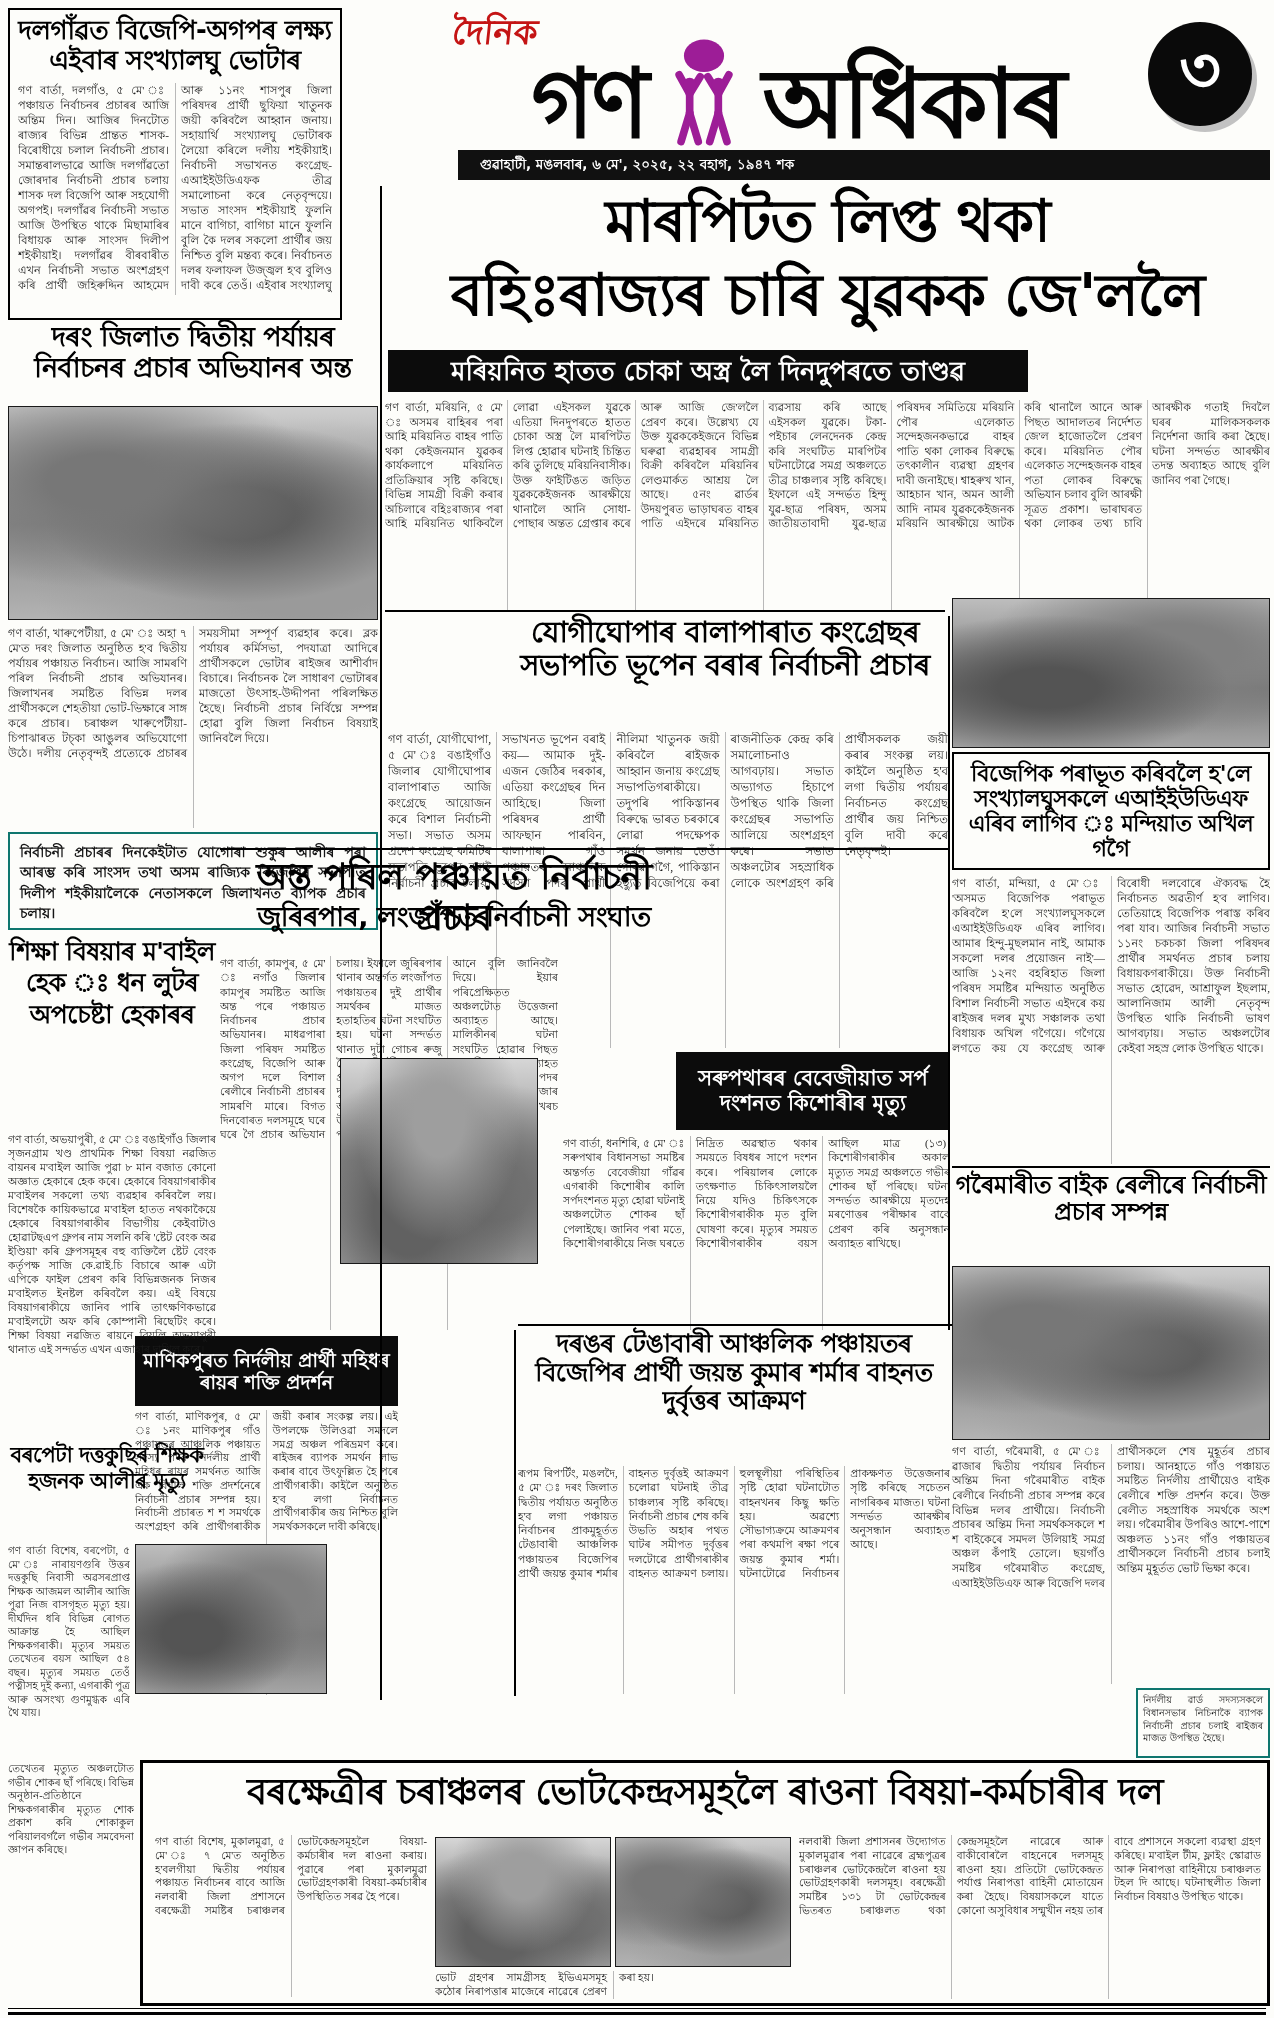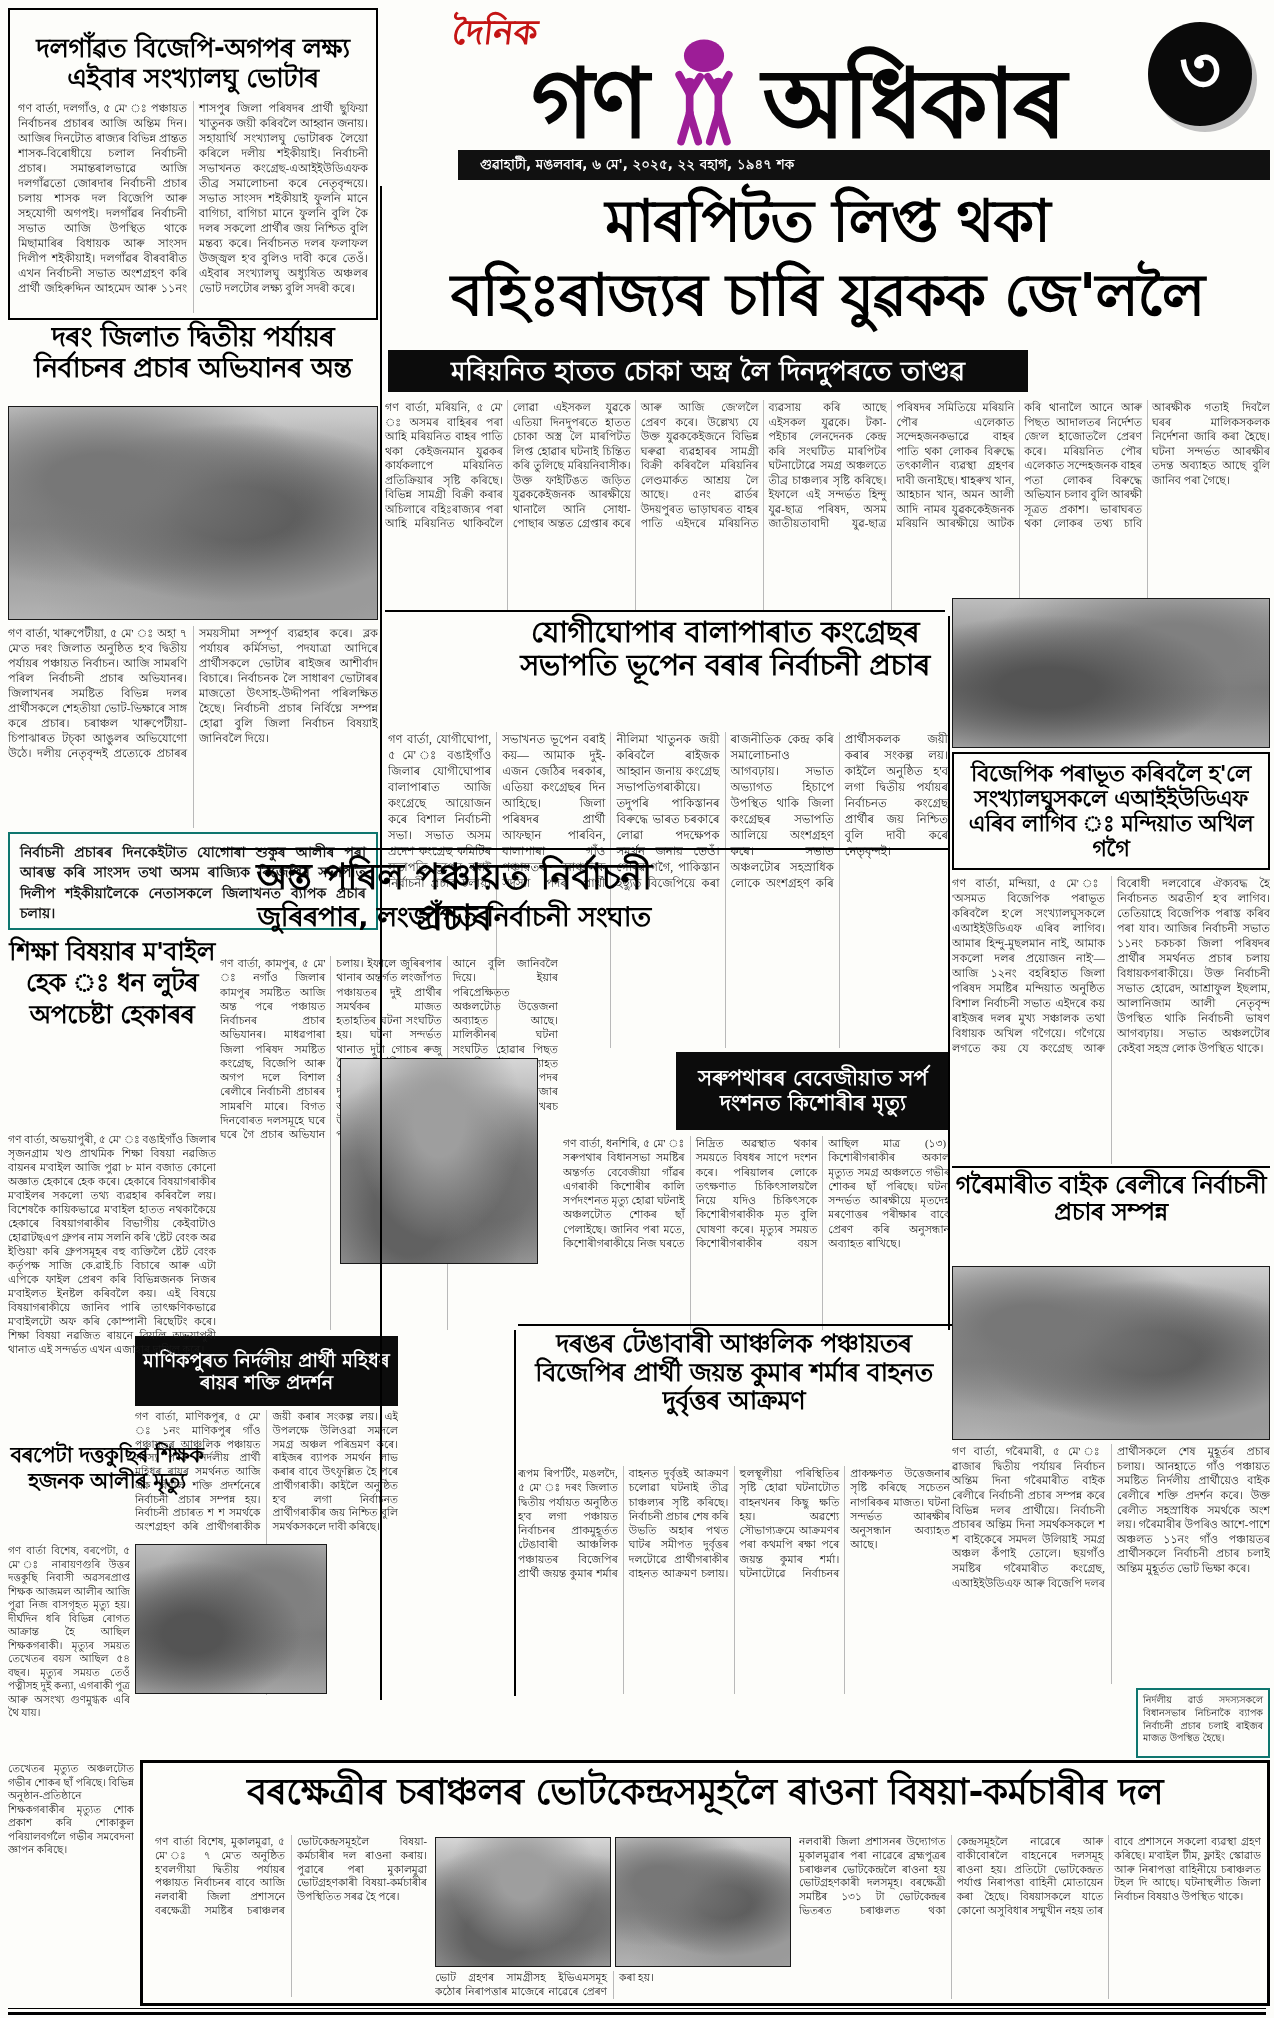--- a/index.html
+++ b/index.html
@@ -44,21 +44,21 @@
       box-shadow:5px 6px 0 #c2c2c2}
   .note-box{border:2px solid #0f766e;font-weight:bold;text-align:justify;
       font-family:"DejaVu Sans","Liberation Sans",sans-serif}
   .bottom-rule{border-top:1.5px solid #000;border-bottom:3.5px solid #000;height:7px}
 </style>
 </head>
 <body>
 
 <div class="page">
 
-  <div class="abs box" style="left:8px;top:8px;width:370px;height:312px;padding:24px 8px;border-width:2.5px">
+  <div class="abs box" style="left:8px;top:8px;width:334px;height:312px;padding:6px 8px;border-width:2.5px">
     <div class="hl" style="font-size:26px">দলগাঁৱত বিজেপি-অগপৰ লক্ষ্য এইবাৰ সংখ্যালঘু ভোটাৰ</div>
     <div class="body-txt byline-body cols2" style="height:212px;margin-top:8px">গণ বাৰ্তা, দলগাঁও, ৫ মে' ঃ পঞ্চায়ত নিৰ্বাচনৰ প্ৰচাৰৰ আজি অন্তিম দিন। আজিৰ দিনটোত ৰাজ্যৰ বিভিন্ন প্ৰান্তত শাসক-বিৰোধীয়ে চলাল নিৰ্বাচনী প্ৰচাৰ। সমান্তৰালভাৱে আজি দলগাঁৱতো জোৰদাৰ নিৰ্বাচনী প্ৰচাৰ চলায় শাসক দল বিজেপি আৰু সহযোগী অগপই। দলগাঁৱৰ নিৰ্বাচনী সভাত আজি উপস্থিত থাকে মিছামাৰিৰ বিধায়ক আৰু সাংসদ দিলীপ শইকীয়াই। দলগাঁৱৰ বীৰবাৰীত এখন নিৰ্বাচনী সভাত অংশগ্ৰহণ কৰি প্ৰাৰ্থী জহিৰুদ্দিন আহমেদ আৰু ১১নং শাসপুৰ জিলা পৰিষদৰ প্ৰাৰ্থী ছুফিয়া খাতুনক জয়ী কৰিবলৈ আহ্বান জনায়। সহায়াৰ্থি সংখ্যালঘু ভোটাৰক লৈয়ো কৰিলে দলীয় শইকীয়াই। নিৰ্বাচনী সভাখনত কংগ্ৰেছ-এআইইউডিএফক তীব্ৰ সমালোচনা কৰে নেতৃবৃন্দয়ে। সভাত সাংসদ শইকীয়াই ফুলনি মানে বাগিচা, বাগিচা মানে ফুলনি বুলি কৈ দলৰ সকলো প্ৰাৰ্থীৰ জয় নিশ্চিত বুলি মন্তব্য কৰে। নিৰ্বাচনত দলৰ ফলাফল উজ্জ্বল হ'ব বুলিও দাবী কৰে তেওঁ। এইবাৰ সংখ্যালঘু অধ্যুষিত অঞ্চলৰ ভোট দলটোৰ লক্ষ্য বুলি সদৰী কৰে।</div>
   </div>
 
   <div class="abs daily" style="left:452px;top:6px;font-size:34px;color:#c41414">দৈনিক</div>
   <div class="abs" style="left:440px;top:26px;width:715px;height:126px;display:flex;align-items:flex-end;justify-content:center;gap:15px">
     <span class="masthead-title" style="font-size:96px;line-height:1">গণ</span>
     <span style="display:inline-block">
       <svg width="86" height="112" viewBox="0 0 90 116">
         <ellipse cx="45" cy="20" rx="21" ry="17" fill="#9d1d97"></ellipse>

